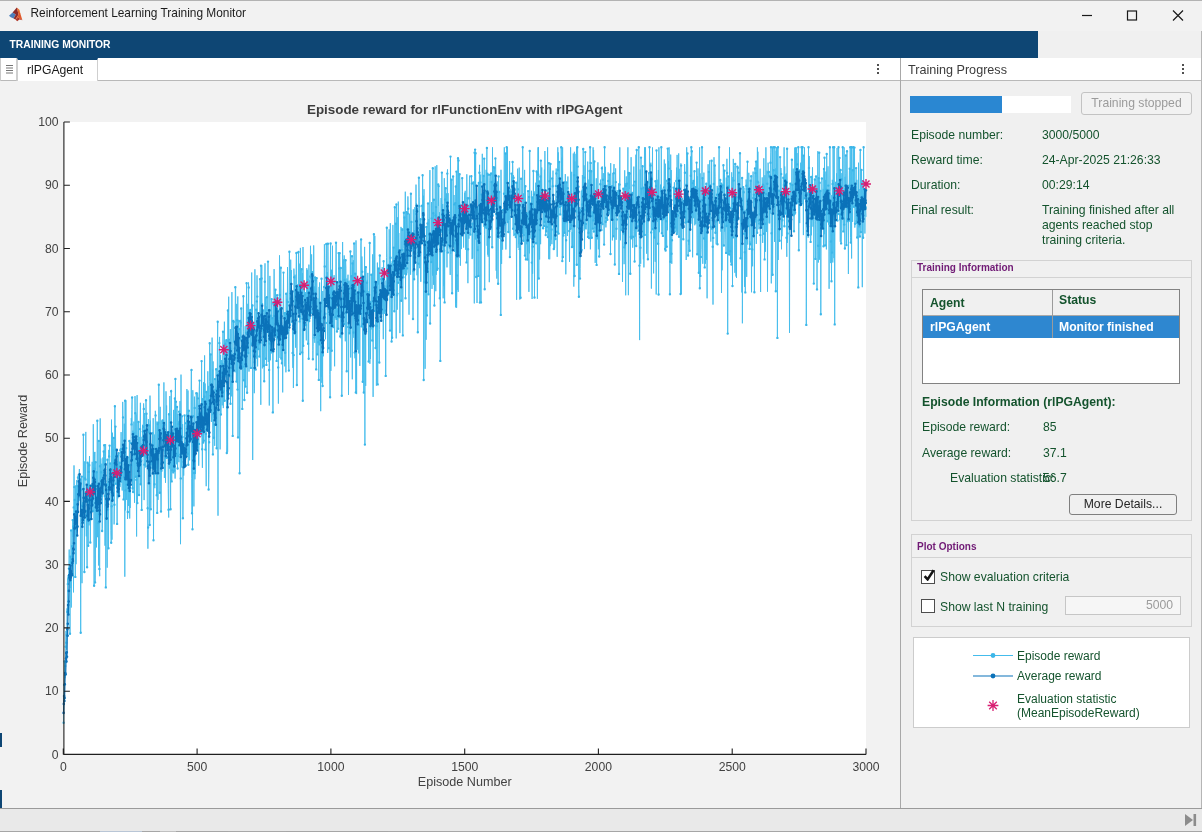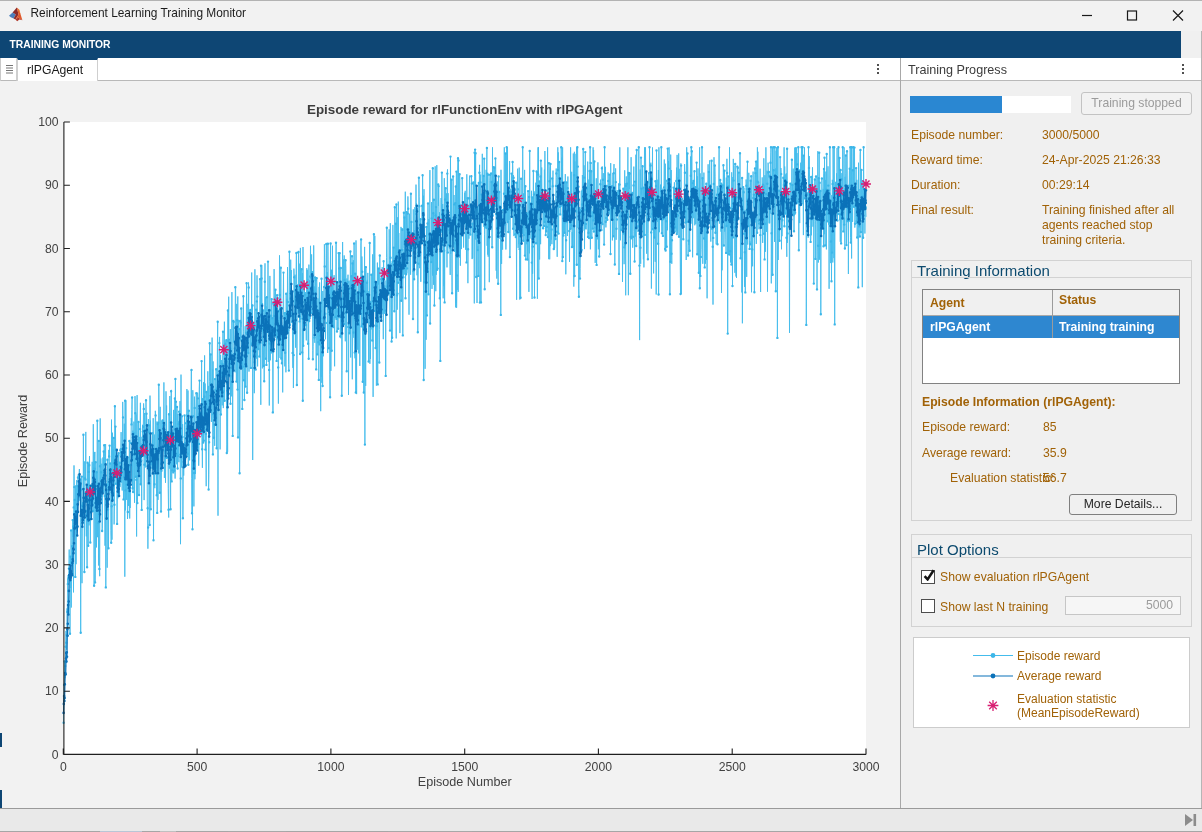--- a/index.html
+++ b/index.html
@@ -1,42 +1,42 @@
 <!DOCTYPE html>
 <html><head><meta charset="utf-8"><style>
 * { margin:0; padding:0; box-sizing:border-box; }
 html,body { width:1202px; height:832px; overflow:hidden; }
 body { font-family:"Liberation Sans", sans-serif; background:#f0f0f0; position:relative; }
 .abs { position:absolute; }
 
 #titlebar { left:0; top:0; width:1202px; height:31px; background:#f2f2f2; border-top:1px solid #b3b3b3; }
 #titletext { left:30.5px; top:8.3px; font-size:11.9px; line-height:1; color:#1b1b1b; }
 
-#ribbon { left:0; top:31px; width:1181px; height:27px; background:#0e4674;padding-left:29px; }
+#ribbon { left:0; top:31px; width:1038px; height:27px; background:#0e4674;padding-left:29px; }
 #ribbon span { position:absolute; left:9.5px; top:9.2px; font-size:10.3px; line-height:1; font-weight:bold; color:#fff; }
 
 #strip { left:1px; top:58px; width:1200px; height:23px; background:#fff; border-bottom:1px solid #b9b9b9; }
 #burgerbox { left:1px; top:58px; width:16px; height:23px; background:#fff; border-right:1px solid #cfcfcf; border-bottom:1px solid #b9b9b9;}
 #tab { left:17px; top:58px; width:81px; height:24px; background:#fff; border-top:2.5px solid #0e4674; border-left:1px solid #cfcfcf; border-right:1px solid #cfcfcf; font-size:12.2px; color:#1a1a1a; text-align:left; padding-left:9px; line-height:20px;}
 .vdots { width:3px; }
 .vdots i { display:block; width:2.2px; height:2.2px; background:#4f4f4f; margin:0 0 1.7px 0; }
 
 #divider { left:900px; top:58px; width:1px; height:750px; background:#a8a8a8; }
 
 #rpheader { left:901px; top:58px; width:300px; height:23px; background:#fff; border-bottom:1px solid #b9b9b9; }
 #rpheader b { position:absolute; left:7px; top:5px; font-size:12.6px; font-weight:normal; color:#3c3c3c; }
 #rpanel { left:901px; top:81px; width:300px; height:727px; background:#f0f0f0; }
-.lbl { position:absolute; font-size:12.2px; color:#a16207; }
+.lbl { position:absolute; font-size:12.2px; color:#14532d; }
 
 #pbar { left:910px; top:96px; width:161px; height:17px; background:#fff; }
 #pfill { left:910px; top:96px; width:92px; height:17px; background:#2a87d2; }
 #tstopped { left:1081px; top:92px; width:111px; height:23px; border:1px solid #c3c3c3; border-radius:3px; background:#f2f2f2; color:#9b9b9b; font-size:12.2px; text-align:center; line-height:21px; }
 
 .secbox { position:absolute; border:1px solid #d2d2d2; background:#f0f0f0; }
-.sectitle { position:absolute; font-size:15px; font-weight:normal; color:#0c4a6e; }
+.sectitle { position:absolute; font-size:10px; font-weight:bold; color:#701a75; }
 .secline { position:absolute; height:1px; background:#d2d2d2; }
 
 #tbl { left:922px; top:289px; width:258px; height:95px; background:#fff; border:1px solid #828282; }
 #tblhead { left:923px; top:290px; width:256px; height:26px; background:#f0f0f0; border-bottom:1px solid #a8a8a8; }
 #tblsel { left:923px; top:316px; width:256px; height:22px; background:#2e87d0; }
 #tblcol { left:1052px; top:290px; width:1px; height:48px; background:#9b9b9b; }
 
 .btn { position:absolute; border:1px solid #7f7f7f; border-radius:3px; background:#f0f0f0; color:#262626; font-size:12.2px; text-align:center; }
 
 .cb { position:absolute; width:13.5px; height:13.5px; background:#fff; border:1.3px solid #4d4d4d; }
@@ -180,38 +180,38 @@
 <div class="secbox" style="left:911px;top:260px;width:281px;height:261px"></div>
 <div class="sectitle" style="left:917px;top:262px">Training Information</div>
 <div class="secline" style="left:912px;top:277px;width:279px"></div>
 <div class="abs" id="tbl"></div>
 <div class="abs" id="tblhead"></div>
 <div class="abs" id="tblsel"></div>
 <div class="abs" id="tblcol"></div>
 <div class="lbl" style="left:930px;top:296px;font-weight:bold">Agent</div>
 <div class="lbl" style="left:1059px;top:293px;font-weight:bold">Status</div>
 <div class="lbl" style="left:930px;top:320px;color:#fff;font-weight:bold">rlPGAgent</div>
-<div class="lbl" style="left:1059px;top:320px;color:#fff;font-weight:bold">Training training</div>
+<div class="lbl" style="left:1059px;top:320px;color:#fff;font-weight:bold">Monitor finished</div>
 <div class="lbl" style="left:922px;top:395px;font-weight:bold">Episode Information (rlPGAgent):</div>
 <div class="lbl" style="left:922px;top:420px">Episode reward:</div>
 <div class="lbl" style="left:1043px;top:420px">85</div>
 <div class="lbl" style="left:922px;top:446px">Average reward:</div>
-<div class="lbl" style="left:1043px;top:446px">35.9</div>
+<div class="lbl" style="left:1043px;top:446px">37.1</div>
 <div class="lbl" style="left:950px;top:471px">Evaluation statistic:</div>
 <div class="lbl" style="left:1043px;top:471px">56.7</div>
 <div class="btn" style="left:1069px;top:494px;width:108px;height:21px;line-height:19px">More Details...</div>
 
 <div class="secbox" style="left:911px;top:534px;width:281px;height:93px"></div>
 <div class="sectitle" style="left:917px;top:541px">Plot Options</div>
 <div class="secline" style="left:912px;top:557px;width:279px"></div>
 <div class="cb" style="left:921px;top:570px"></div>
 <svg class="abs" style="left:923px;top:568px" width="12" height="13" viewBox="0 0 12 13">
     <path d="M1.6 8.2L4.6 11.4L10.6 2.2" stroke="#141414" stroke-width="2.5" fill="none"></path>
   </svg>
-<div class="lbl" style="left:940px;top:570px">Show evaluation rlPGAgent</div>
+<div class="lbl" style="left:940px;top:570px">Show evaluation criteria</div>
 <div class="cb" style="left:921px;top:599px"></div>
 <div class="lbl" style="left:940px;top:600px">Show last N training</div>
 <div class="abs" id="ninput">5000</div>
 
 <div class="abs" id="legend"></div>
 <svg class="abs" style="left:913px;top:637px" width="277" height="91" viewBox="0 0 277 91">
  <path d="M60 18.5H100" stroke="#44bcec" stroke-width="1.2" fill="none"></path>
  <circle cx="80" cy="18.5" r="2.4" fill="#3cb6e8"></circle>
  <path d="M60 39H100" stroke="#0b72b9" stroke-width="1.2" fill="none"></path>
  <circle cx="80" cy="39" r="2.4" fill="#0b72b9"></circle>

